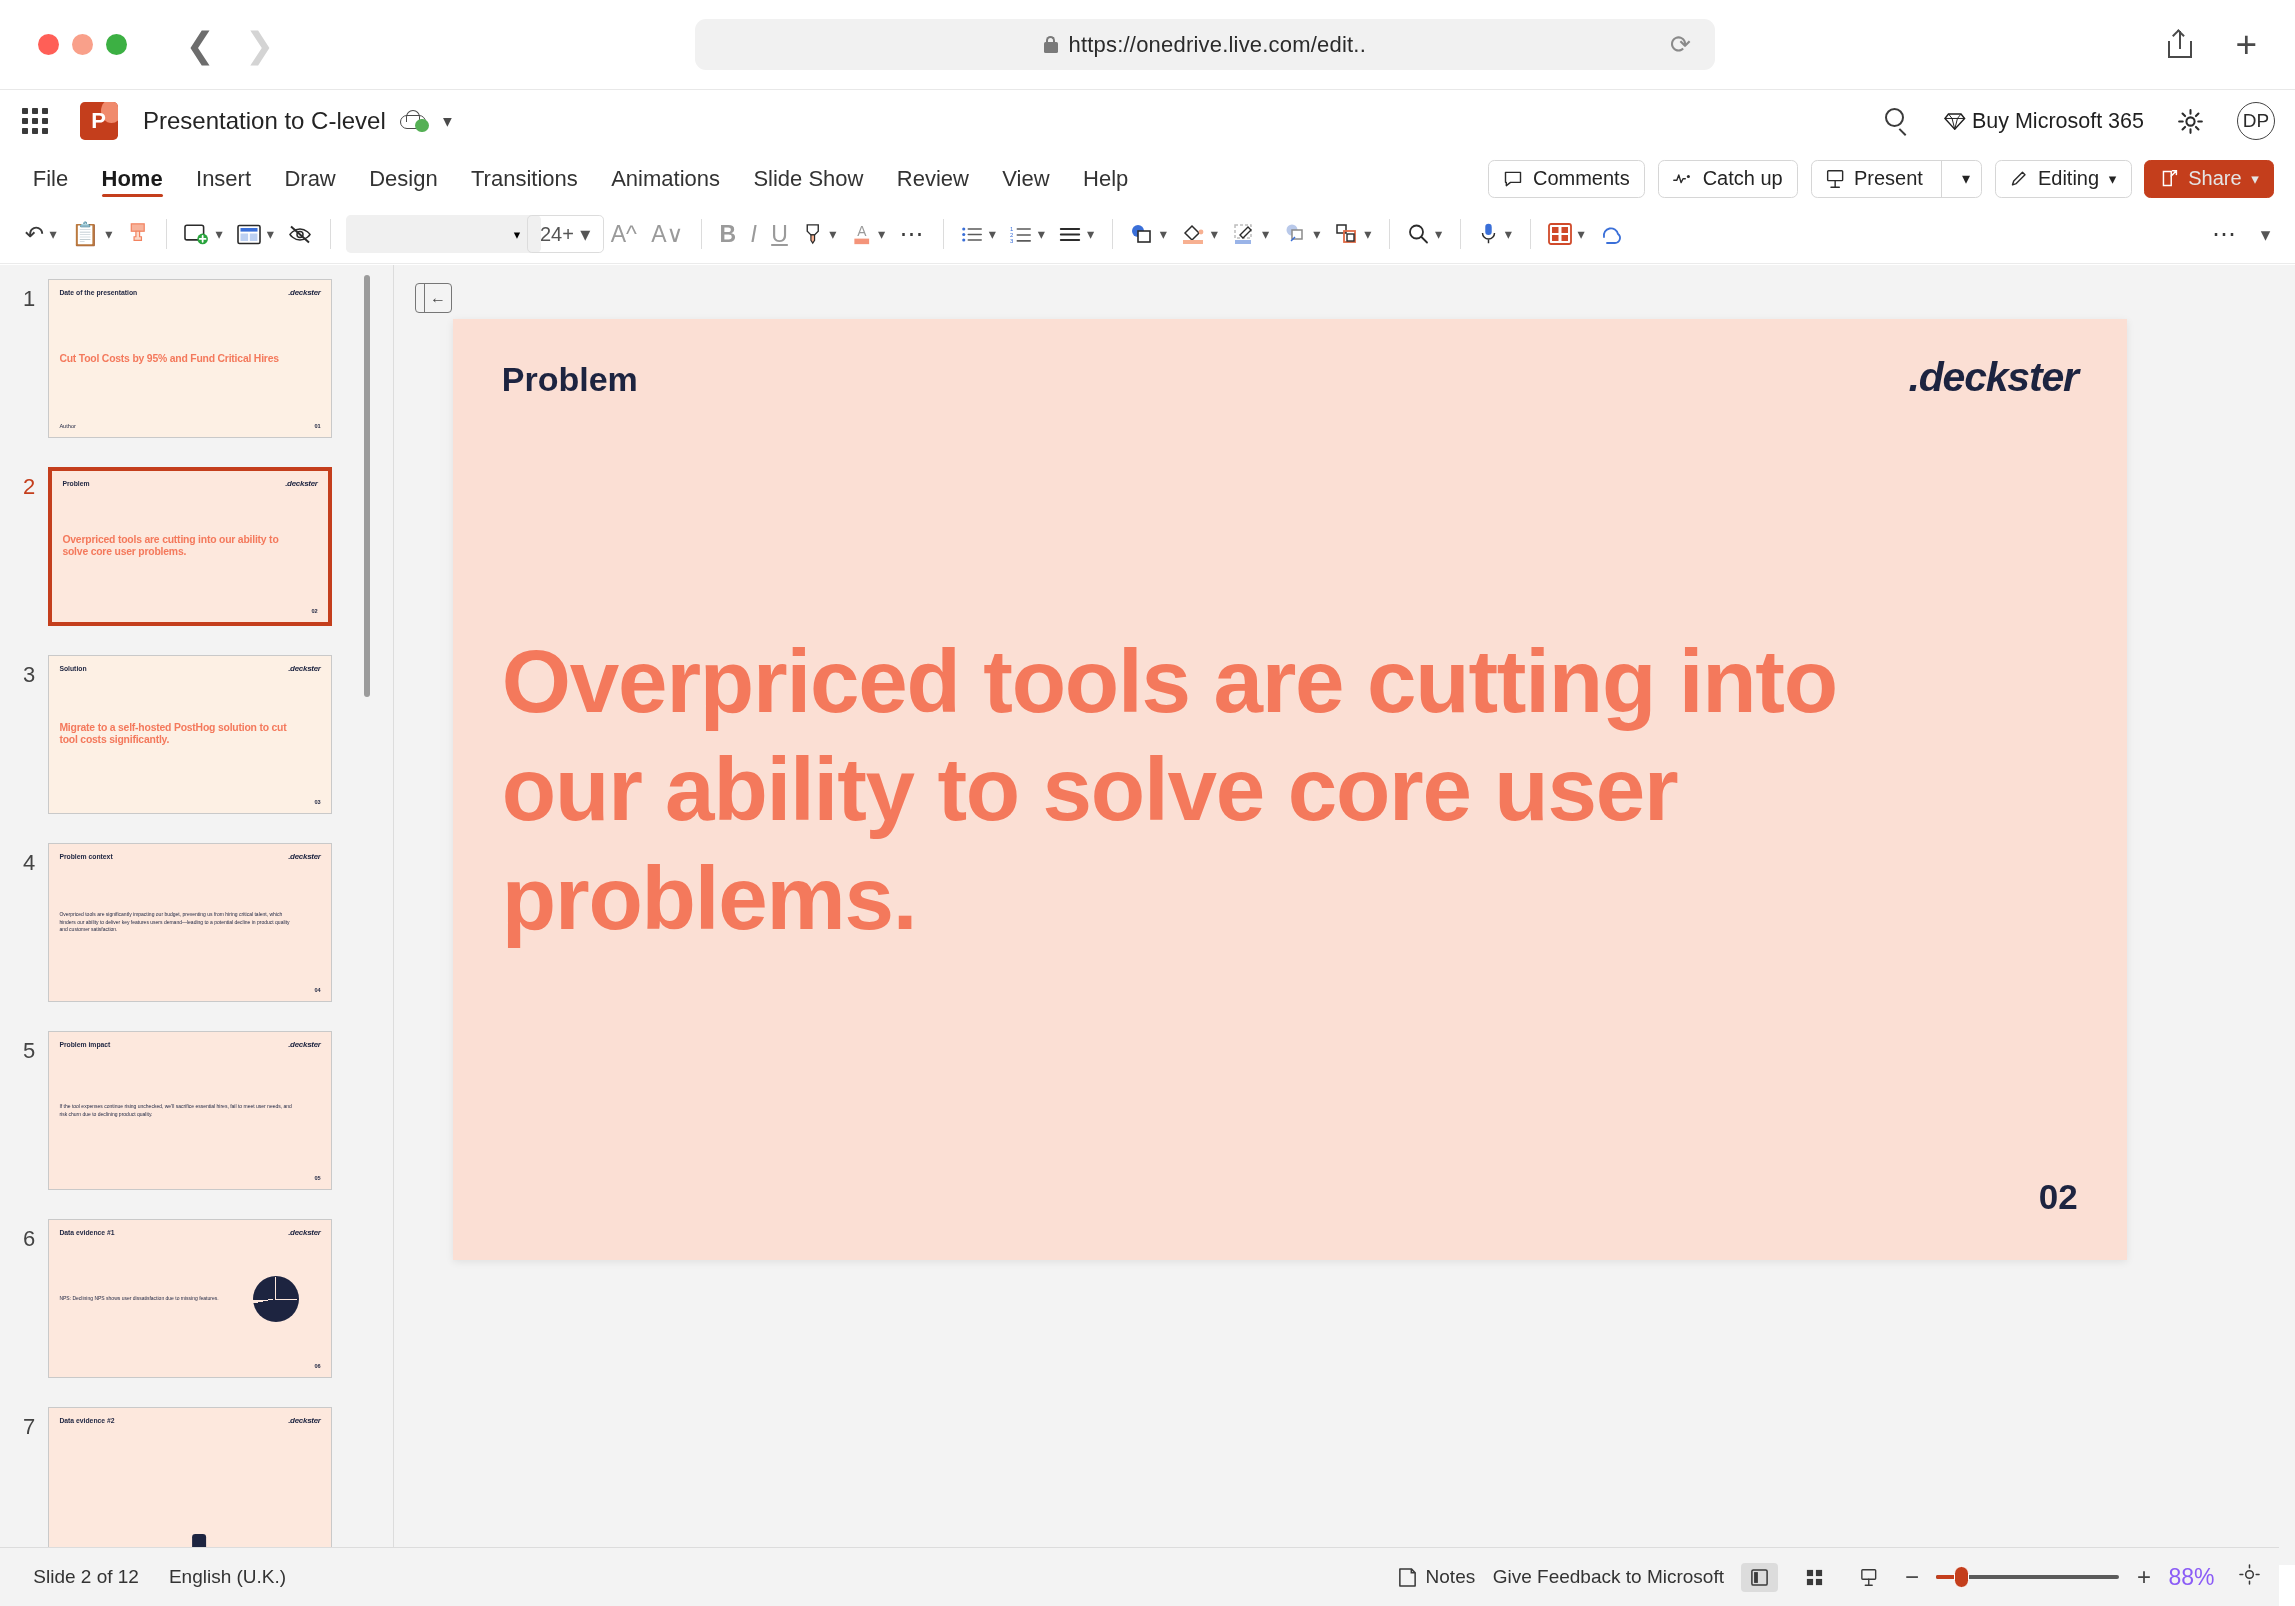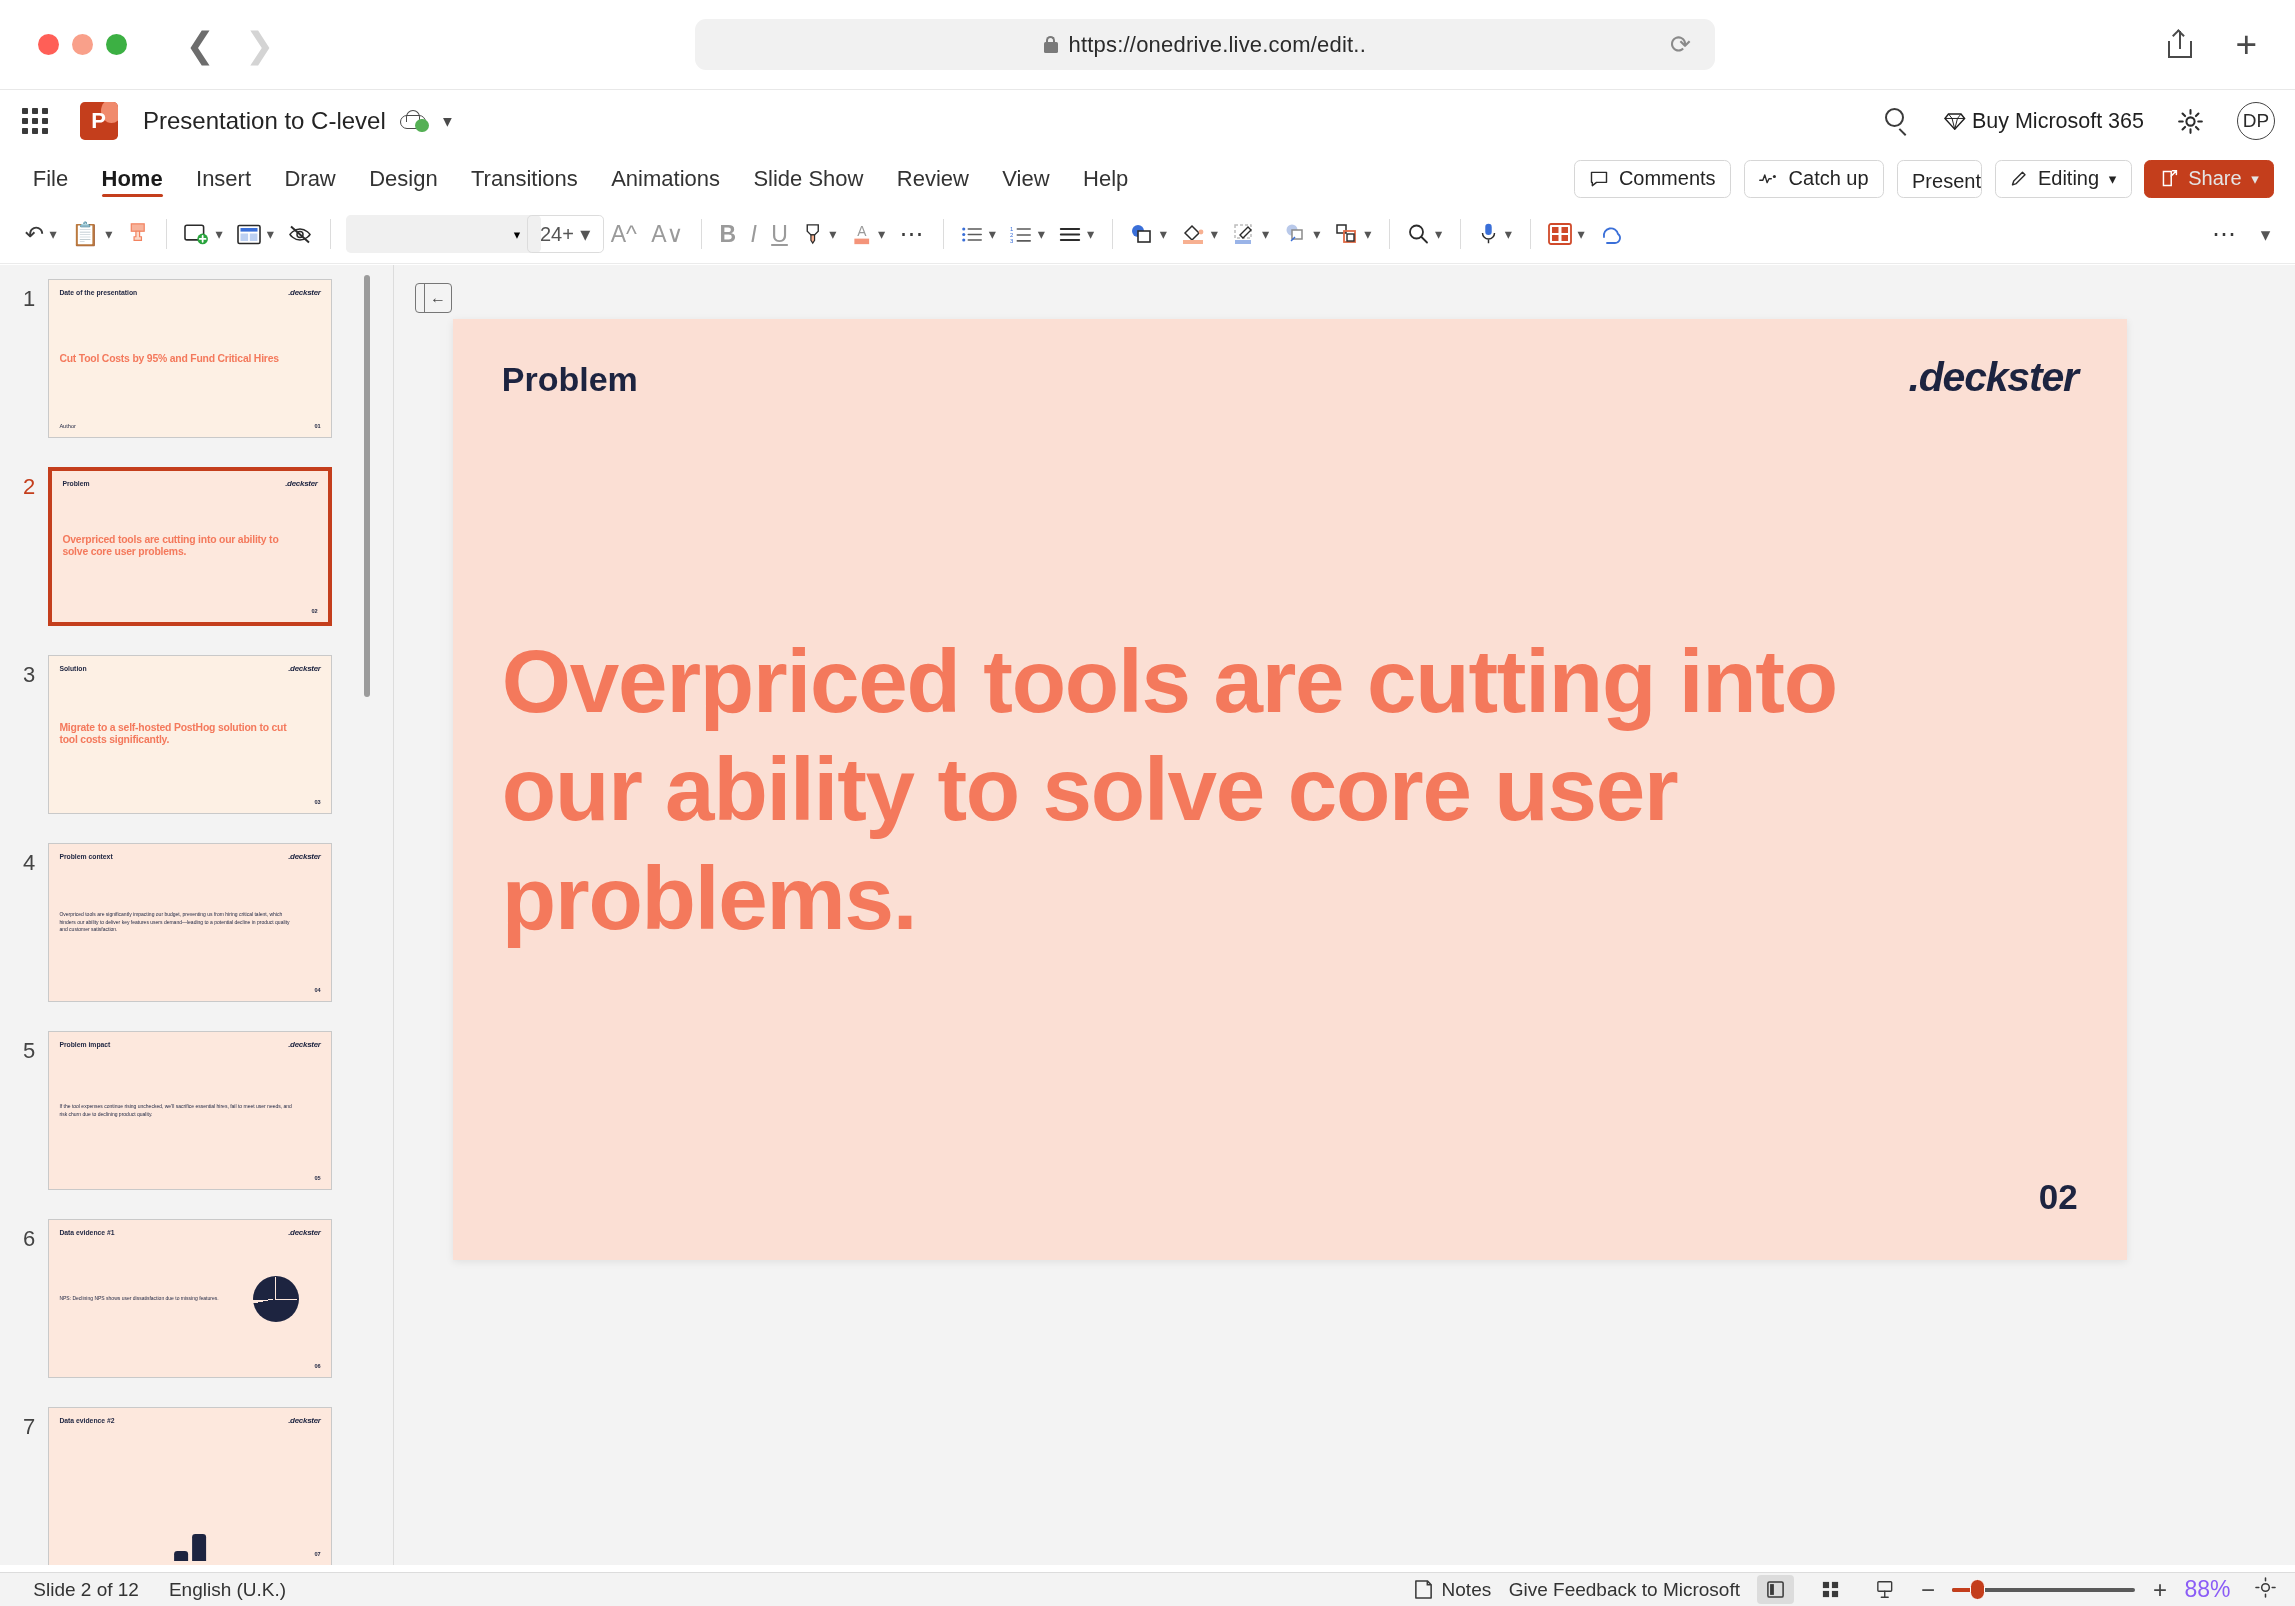--- a/index.html
+++ b/index.html
@@ -89,21 +89,21 @@
   }
   .rtab { font-size: 22px; color: #333; padding: 0 16.7px; height: 53px; line-height: 53px; position: relative; white-space: nowrap; }
   .rtab.active { font-weight: bold; color: #1a1a1a; }
   .rtab.active::after { content:''; position:absolute; left: 16.7px; right: 16.7px; bottom: 8px; height: 3.2px; background: #c43e1c; border-radius: 1.6px; }
   .ribbon-right { position: absolute; right: 21px; display: flex; align-items: center; gap: 12.8px; }
   .rbtn {
     display: flex; align-items: center; gap: 9.6px;
     border: 0.8px solid #d6d6d6; border-radius: 6.4px; background: #fff;
     height: 38px; padding: 0 14.3px; font-size: 20px; color: #242424;
   }
-  .rbtn.split { padding-right: 0; flex-direction: column; }
+  .rbtn.split { padding-right: 0; }
   .rbtn .divider { width: 0.8px; background: #d6d6d6; height: 100%; margin-left: 8px; }
   .rbtn .chevpart { padding: 0 11px; font-size: 16px; }
   .rbtn.primary { background: #c43e1c; color: #e5e5e5; border-color: #c43e1c; }
   .chev { font-size: 15px; }
 
   
   .toolbar {
     height: 59px; display: flex; align-items: center; gap: 0;
     background: #fff; padding-left: 17.5px; position: relative;
     border-bottom: 0.8px solid #ebebeb;
@@ -185,21 +185,21 @@
   .slide-label { position: absolute; top: 41px; left: 49px; font-size: 34px; font-weight: bold; color: #1d2440; }
   .slide-logo { position: absolute; top: 35px; right: 49px; font-size: 41px; font-weight: bold; color: #1d2440; font-style: italic; letter-spacing: -1.2px; }
   .slide-head {
     position: absolute; left: 49px; right: 199px; top: 50%; transform: translateY(-50%);
     font-size: 89px; font-weight: bold; color: #f4795c; line-height: 1.22; letter-spacing: -1.2px;
   }
   .slide-num { position: absolute; bottom: 43px; right: 49px; font-size: 35px; font-weight: bold; color: #1d2440; }
 
   
   .statusbar {
-    position: absolute; bottom: 0; left: 0; right: 0; height: 34px;
+    position: absolute; bottom: 0; left: 0; right: 16px; height: 59px;
     background: #f3f3f3; border-top: 0.8px solid #dcdcdc;
     display: flex; align-items: center; padding: 0 19px;
     font-size: 19px; color: #333;
   }
   .sb-left { display: flex; gap: 30px; margin-left: 14.3px; }
   .sb-right { margin-left: auto; display: flex; align-items: center; gap: 17.5px; }
   .sb-item { display: flex; align-items: center; gap: 8px; }
   .view-btn { width: 37px; height: 29px; display:flex; align-items:center; justify-content:center; border-radius: 4px; }
   .view-btn.active { background: #dcdcdc; }
   .zoom-track { width: 183px; height: 4px; background: #5a5a5a; border-radius: 2.4px; position: relative; }

